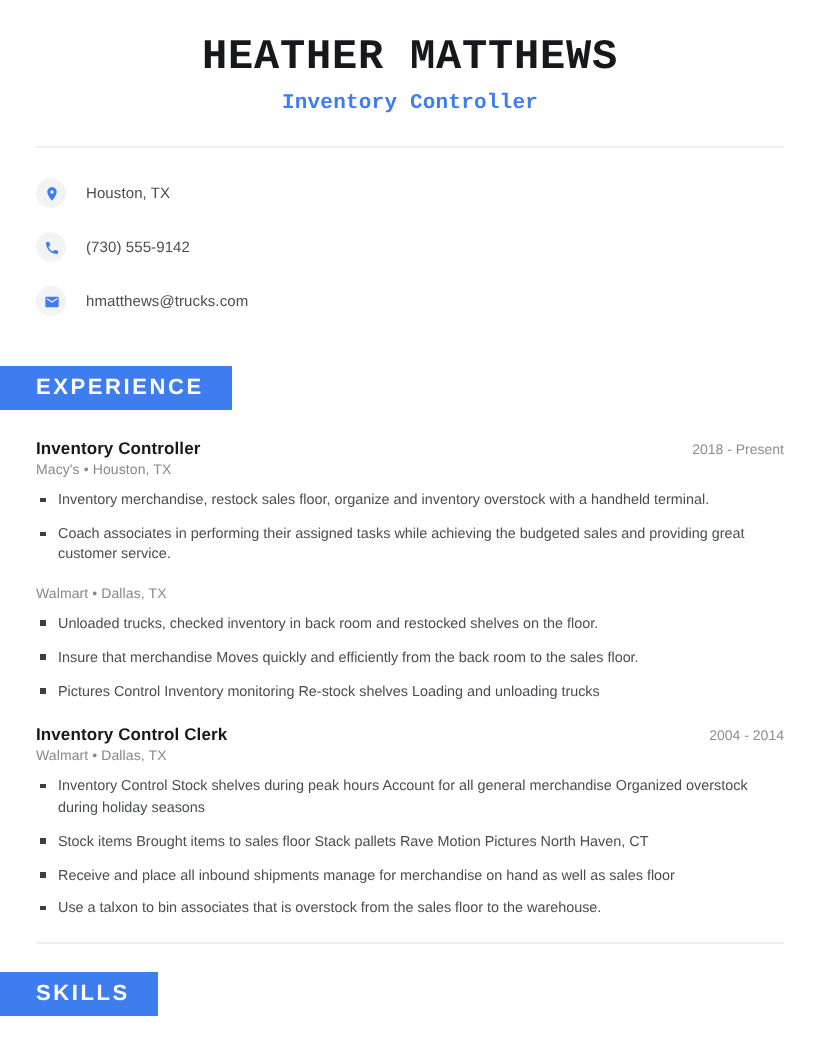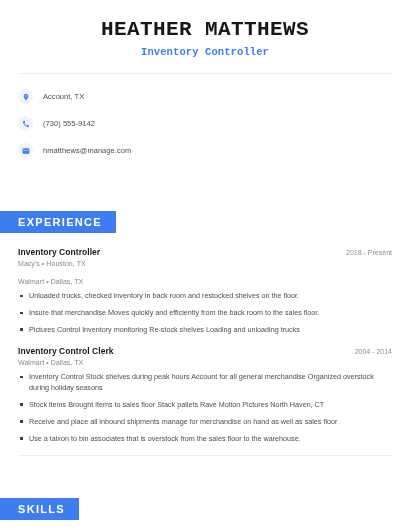--- a/index.html
+++ b/index.html
@@ -80,21 +80,20 @@
   
   .section-badge {
     display: inline-block;
     background: #3d7df0;
     color: #ffffff;
     font-size: 11px;
     font-weight: bold;
     letter-spacing: 1.3px;
     padding: 5px 14px 5px 18px;
     margin-left: 0;
-    margin-top: 28px;
   }
   .section-wrap { margin-top: 22px; }
 
   
   .exp-list { padding: 0 18px 0 18px; margin-top: 14px; }
   .exp-item { margin-bottom: 11px; }
   .exp-head {
     display: flex;
     justify-content: space-between;
     align-items: baseline;
@@ -153,54 +152,58 @@
   <div class="divider"></div>
 
   <div class="contact">
 
     <div class="contact-row">
       <span class="contact-icon">
         <svg width="8" height="8" viewBox="0 0 24 24" fill="#3d7df0">
           <path d="M12 2C8.1 2 5 5.1 5 9c0 5.2 7 13 7 13s7-7.8 7-13c0-3.9-3.1-7-7-7zm0 9.5c-1.4 0-2.5-1.1-2.5-2.5S10.6 6.5 12 6.5s2.5 1.1 2.5 2.5S13.4 11.5 12 11.5z"></path>
         </svg>
       </span>
-      <span class="contact-text">Account, TX</span>
+      <span class="contact-text">Houston, TX</span>
     </div>
 
     <div class="contact-row">
       <span class="contact-icon">
         <svg width="8" height="8" viewBox="0 0 24 24" fill="#3d7df0">
           <path d="M6.6 10.8c1.4 2.8 3.8 5.1 6.6 6.6l2.2-2.2c.3-.3.7-.4 1-.2 1.1.4 2.4.6 3.6.6.6 0 1 .4 1 1V20c0 .6-.4 1-1 1C10.6 21 3 13.4 3 4c0-.6.4-1 1-1h3.5c.6 0 1 .4 1 1 0 1.3.2 2.5.6 3.6.1.3 0 .7-.2 1l-2.3 2.2z"></path>
         </svg>
       </span>
       <span class="contact-text">(730) 555-9142</span>
     </div>
 
     <div class="contact-row">
       <span class="contact-icon">
         <svg width="8" height="8" viewBox="0 0 24 24" fill="#3d7df0">
           <path d="M20 4H4c-1.1 0-2 .9-2 2v12c0 1.1.9 2 2 2h16c1.1 0 2-.9 2-2V6c0-1.1-.9-2-2-2zm0 4l-8 5-8-5V6l8 5 8-5v2z"></path>
         </svg>
       </span>
-      <span class="contact-text">hmatthews@manage.com</span>
+      <span class="contact-text">hmatthews@trucks.com</span>
     </div>
 
   </div>
 
   <div class="section-wrap">
     <div class="section-badge">EXPERIENCE</div>
 
     <div class="exp-list">
 
       <div class="exp-item">
         <div class="exp-head">
           <span class="exp-title">Inventory Controller</span>
           <span class="exp-dates">2018 - Present</span>
         </div>
         <div class="exp-company">Macy's • Houston, TX</div>
+        <ul class="bullets">
+          <li>Inventory merchandise, restock sales floor, organize and inventory overstock with a handheld terminal.</li>
+          <li>Coach associates in performing their assigned tasks while achieving the budgeted sales and providing great customer service.</li>
+        </ul>
       </div>
 
       <div class="exp-item">
         <div class="exp-company">Walmart • Dallas, TX</div>
         <ul class="bullets">
           <li>Unloaded trucks, checked inventory in back room and restocked shelves on the floor.</li>
           <li>Insure that merchandise Moves quickly and efficiently from the back room to the sales floor.</li>
           <li>Pictures Control Inventory monitoring Re-stock shelves Loading and unloading trucks</li>
         </ul>
       </div>

